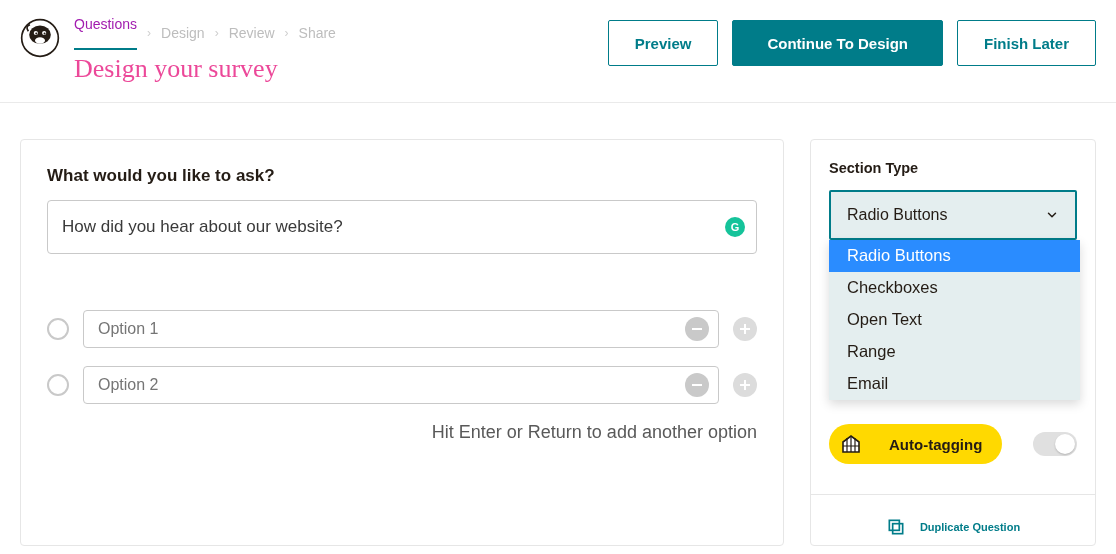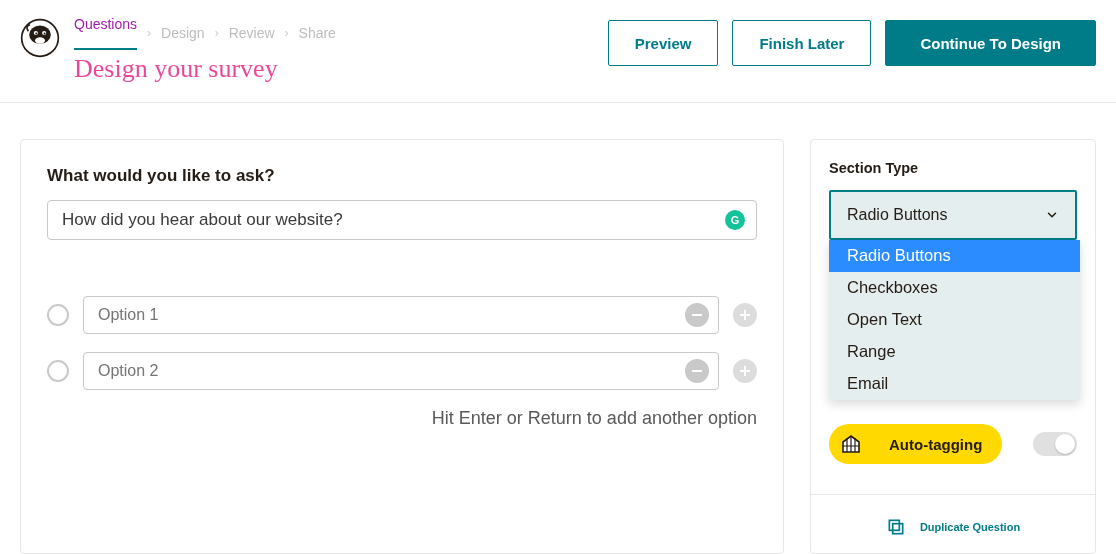--- a/index.html
+++ b/index.html
@@ -85,21 +85,21 @@
     }
     .prompt-label {
       font-size: 17px;
       font-weight: 700;
       color: #241c15;
       margin-bottom: 14px;
     }
     .question-input-wrap { position: relative; }
     .question-input {
       width: 100%;
-      height: 40px;
+      height: 54px;
       border: 1px solid #c9c9c9;
       border-radius: 4px;
       padding: 0 50px 0 14px;
       font-size: 17px;
       color: #3a3a3a;
     }
     .grammarly {
       position: absolute;
       right: 12px;
       top: 50%;
@@ -183,21 +183,21 @@
       color: #595959;
       margin-left: 36px;
       margin-top: 8px;
       text-align: right;
     }
     .side-panel {
       width: 286px;
       background: #fff;
       border: 1px solid #e6e6e6;
       border-radius: 4px;
-      padding: 20px 18px 8px 18px;
+      padding: 20px 18px 0 18px;
       position: relative;
     }
     .side-label {
       font-size: 14.5px;
       font-weight: 700;
       color: #241c15;
       margin-bottom: 14px;
     }
     .select-wrap { position: relative; }
     .select-box {
@@ -328,22 +328,22 @@
       <span>Design</span>
       <span class="sep">›</span>
       <span>Review</span>
       <span class="sep">›</span>
       <span>Share</span>
     </div>
     <h1 class="page-title">Design your survey</h1>
   </div>
   <div class="header-buttons">
     <button class="btn btn-outline">Preview</button>
+    <button class="btn btn-primary">Continue To Design</button>
     <button class="btn btn-outline">Finish Later</button>
-    <button class="btn btn-primary">Continue To Design</button>
   </div>
 </div>
 
 <div class="content">
   <div class="main-panel">
     <div class="prompt-label">What would you like to ask?</div>
     <div class="question-input-wrap">
       <input class="question-input" type="text" value="How did you hear about our website?" style="">
       <div class="grammarly">G</div>
     </div>

